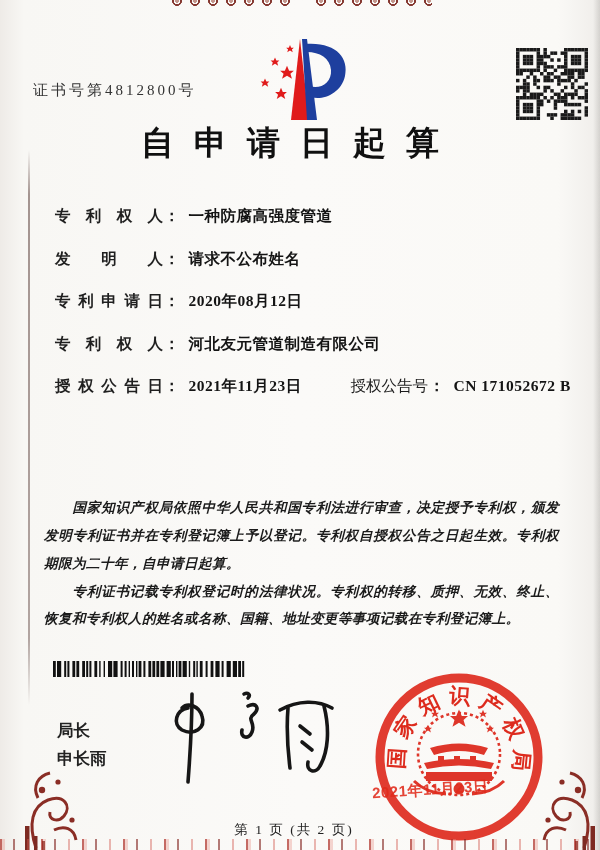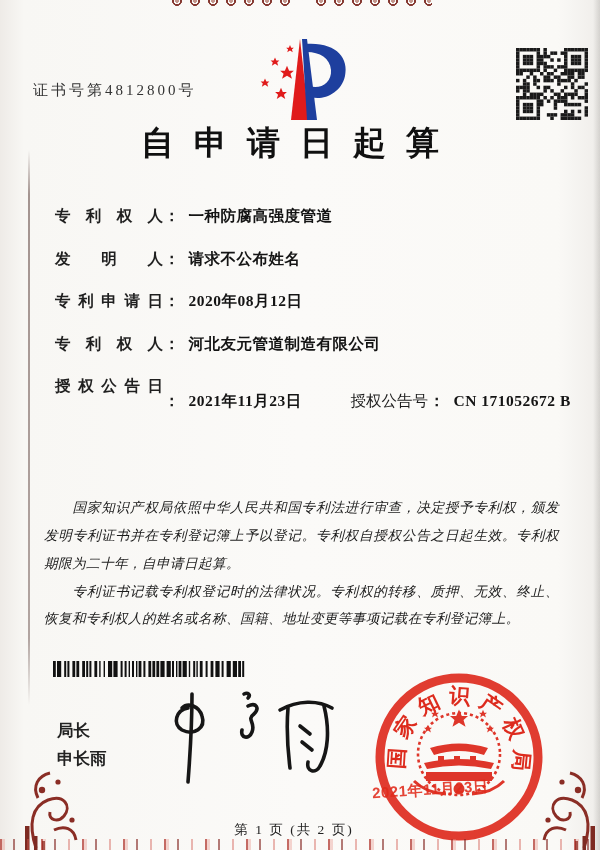--- a/index.html
+++ b/index.html
@@ -30,26 +30,26 @@
   .logo{position:absolute;left:254px;top:36px;width:96px;height:92px;}
   .qr{position:absolute;left:516px;top:48px;width:72px;height:72px;}
   .title{position:absolute;left:0;top:121px;width:100%;text-align:center;
     font-size:33px;font-weight:bold;letter-spacing:20px;color:#101010;}
 
   .fields{position:absolute;left:55px;top:206px;width:520px;}
   .frow{height:20px;margin-bottom:22.5px;white-space:nowrap;font-size:15.5px;}
   .flabel{display:inline-block;width:108px;text-align:justify;text-align-last:justify;
     font-weight:bold;color:#1f1f1f;vertical-align:top;}
   .fcolon{font-weight:bold;margin:0 9px 0 1px;}
-  .fvalue{font-weight:bold;color:#141414;letter-spacing:.5px;margin-top:15px;}
+  .fvalue{font-weight:bold;color:#141414;letter-spacing:.5px;}
   .fvalue.fixed{display:inline-block;width:152px;}
   .flabel2{font-weight:normal;margin-left:10px;}
 
   .legal{position:absolute;left:44px;top:494px;width:515px;font-size:13.6px;line-height:2.05;
-    color:#1b1b1b;font-style:italic;font-weight:400;letter-spacing:.4px;text-align:justify;}
+    color:#1b1b1b;font-style:italic;font-weight:700;letter-spacing:.4px;text-align:justify;}
   .legal p{margin:0;text-indent:2.1em;}
 
   .barcode{position:absolute;left:53px;top:661px;width:192px;height:16px;}
 
   .director{position:absolute;left:57px;top:716px;font-family:"Liberation Sans","DejaVu Sans",sans-serif;
     font-size:16.5px;font-weight:700;color:#222;line-height:28px;}
   .signature{position:absolute;left:152px;top:686px;width:200px;height:100px;}
 
   .seal{position:absolute;left:366px;top:662px;width:190px;height:188px;opacity:.95;}
   .seal-date{position:absolute;left:372px;top:779px;width:170px;font-size:15px;font-weight:bold;

